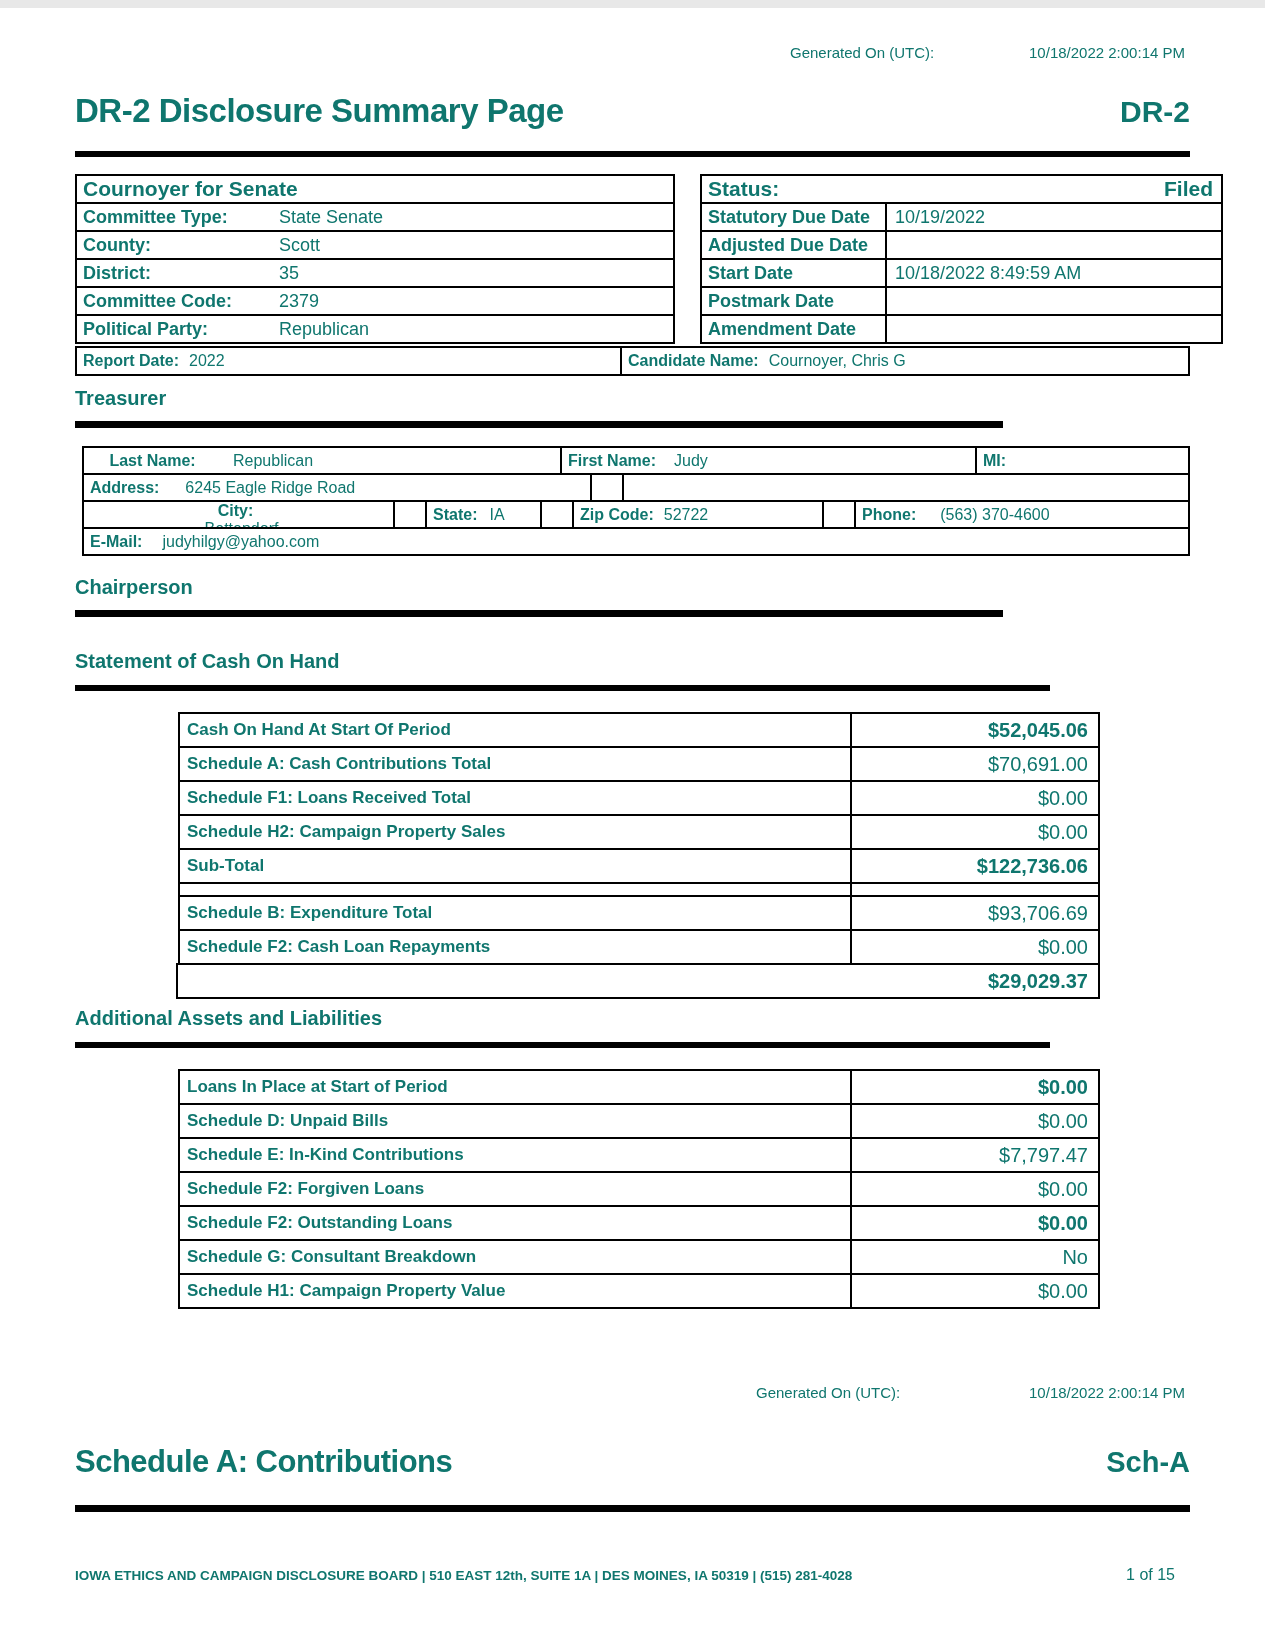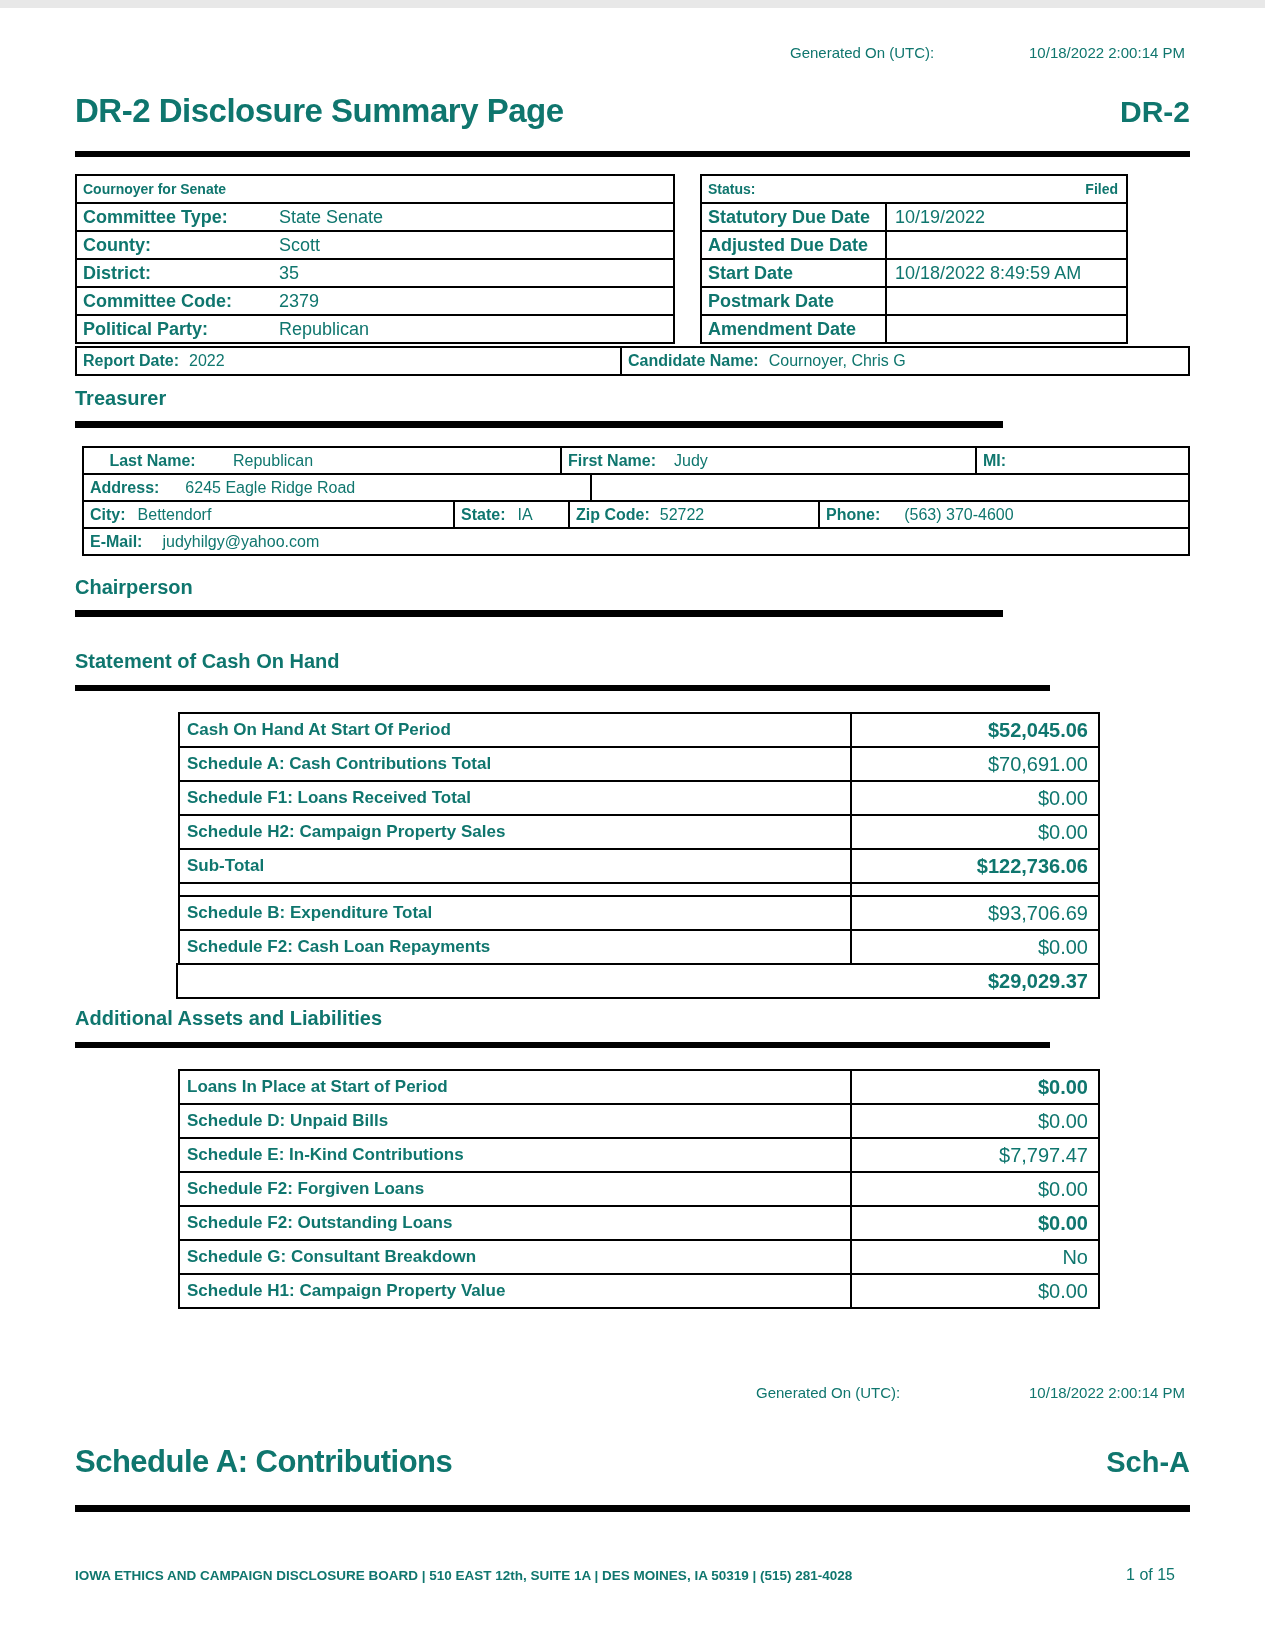--- a/index.html
+++ b/index.html
@@ -23,41 +23,41 @@
   .sched-code{font-size:29px; font-weight:bold;}
   .flex-between{display:flex; justify-content:space-between; align-items:baseline;}
 
   
   .kv-table .row{
     display:flex; align-items:center; height:30px;
     border:2px solid #000; box-sizing:border-box; background:#fff;
     font-size:18px;
   }
   .kv-table .row + .row{margin-top:-2px;}
-  .kv-table .hdr{font-weight:bold; font-size:14px; padding:0 8px 0 6px; justify-content:space-between;}
+  .kv-table .hdr{font-weight:bold; font-size:21px; padding:0 8px 0 6px; justify-content:space-between;}
   .kv-table .k{font-weight:bold; padding-left:6px; min-width:200px; box-sizing:border-box;}
   .kv-table .v{padding-left:2px;}
   .status-table .s-label{
     width:185px; font-weight:bold; padding-left:6px; box-sizing:border-box;
     border-right:2px solid #000; height:100%; display:flex; align-items:center;
   }
   .status-table .s-value{padding-left:8px;}
 
   
   .report-row{
     display:flex; height:30px; border:2px solid #000; box-sizing:border-box; font-size:16px;
   }
   .report-row .cell{display:flex; align-items:center; height:100%; box-sizing:border-box;}
   .report-row .c1{width:545px; border-right:2px solid #000; padding-left:6px;}
   .report-row .c2{flex:1; padding-left:6px;}
   .blbl{font-weight:bold; margin-right:10px;}
 
   
   .t-row{display:flex; height:29px;text-align:center;}
-  .t-row + .t-row{margin-top:-2px;}
+  .t-row + .t-row{margin-top:-2px;gap:32px;}
   .t-cell{
     border:2px solid #000; box-sizing:border-box; background:#fff;
     display:flex; align-items:center; padding-left:6px; font-size:16px; overflow:hidden;
   }
   .t-cell + .t-cell{margin-left:-2px;}
   .t-cell .lbl{font-weight:bold; margin-right:18px; white-space:nowrap;}
   .t-cell .val{white-space:nowrap;}
   .t-fill{flex:1;}
 
   
@@ -115,21 +115,21 @@
     <div class="row">
       <span class="k">Committee Code:</span>
       <span class="v">2379</span>
     </div>
     <div class="row">
       <span class="k">Political Party:</span>
       <span class="v">Republican</span>
     </div>
   </div>
 
-  <div class="abs kv-table status-table" style="top:166px; left:700px; width:428px;">
+  <div class="abs kv-table status-table" style="top:166px; left:700px; width:523px;">
     <div class="row hdr">
       <span>Status:</span>
       <span>Filed</span>
     </div>
     <div class="row">
       <span class="s-label">Statutory Due Date</span>
       <span class="s-value">10/19/2022</span>
     </div>
     <div class="row">
       <span class="s-label">Adjusted Due Date</span>
@@ -179,21 +179,21 @@
       </div>
     </div>
     <div class="t-row">
       <div class="t-cell" style="width:510px;">
         <span class="lbl" style="margin-right:26px;">Address:</span>
         <span class="val">6245 Eagle Ridge Road</span>
       </div>
       <div class="t-cell t-fill"></div>
     </div>
     <div class="t-row">
-      <div class="t-cell" style="width:373px;">
+      <div class="t-cell" style="width:313px;flex-direction:column;">
         <span class="lbl" style="margin-right:12px;">City:</span>
         <span class="val">Bettendorf</span>
       </div>
       <div class="t-cell" style="width:117px;">
         <span class="lbl" style="margin-right:12px;">State:</span>
         <span class="val">IA</span>
       </div>
       <div class="t-cell" style="width:252px;">
         <span class="lbl" style="margin-right:10px;">Zip Code:</span>
         <span class="val">52722</span>

